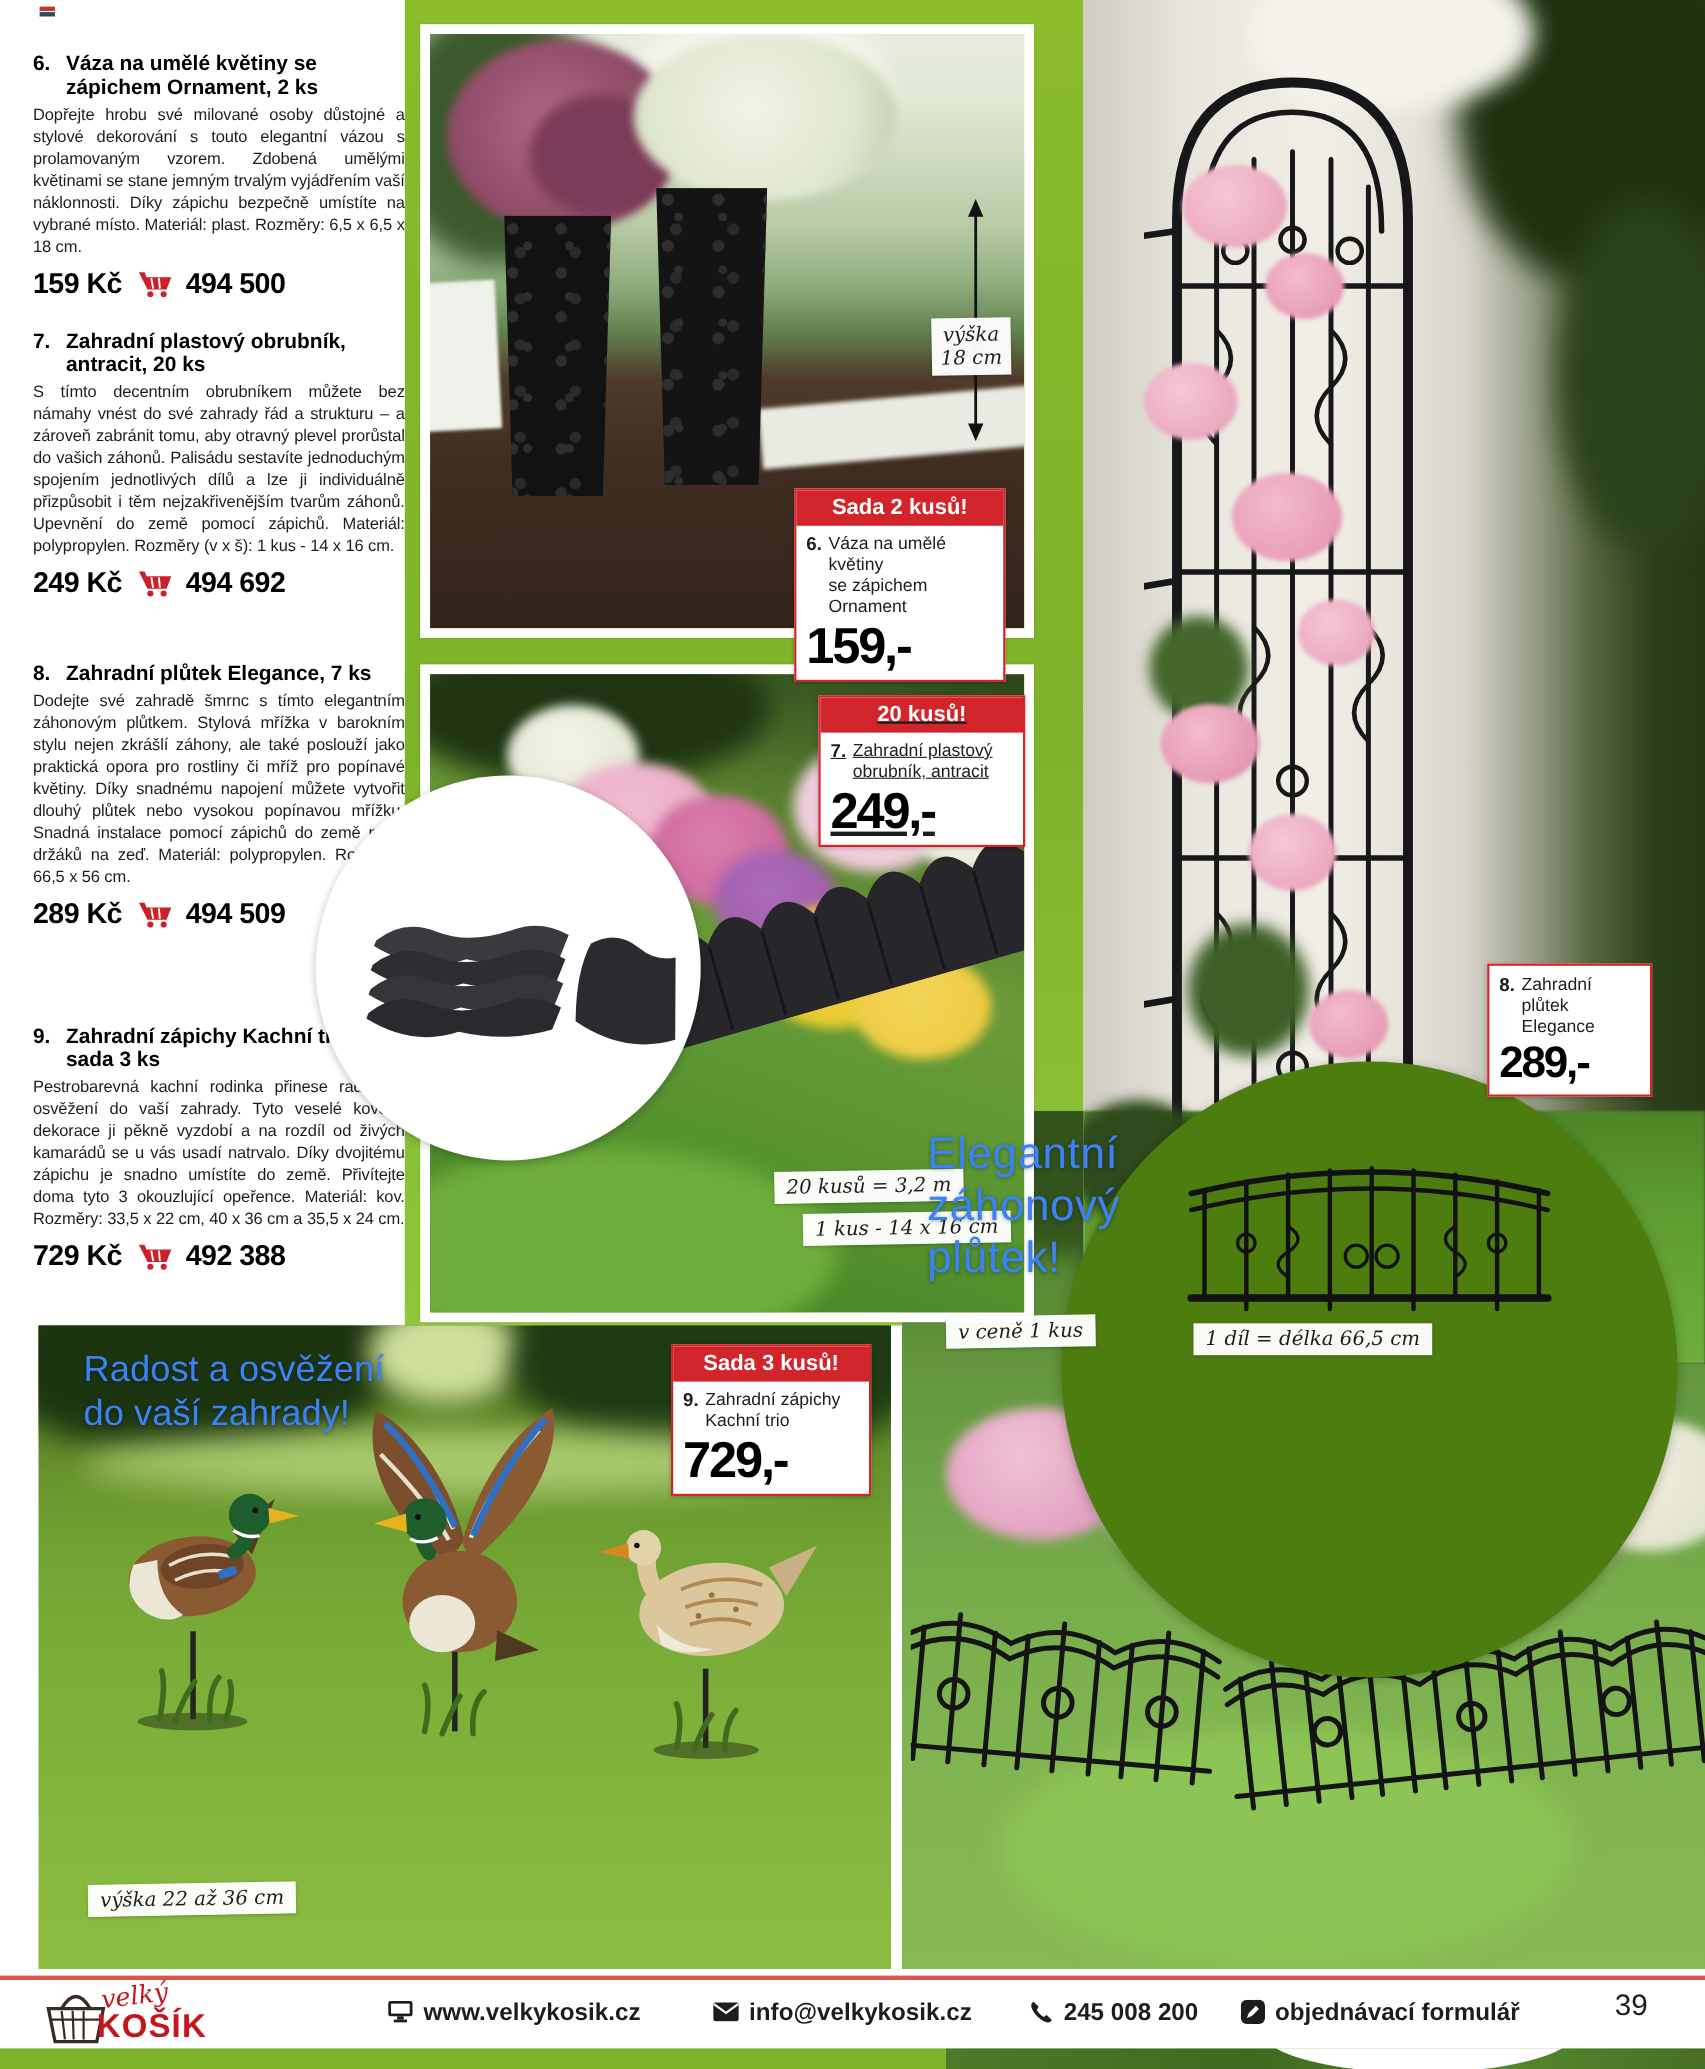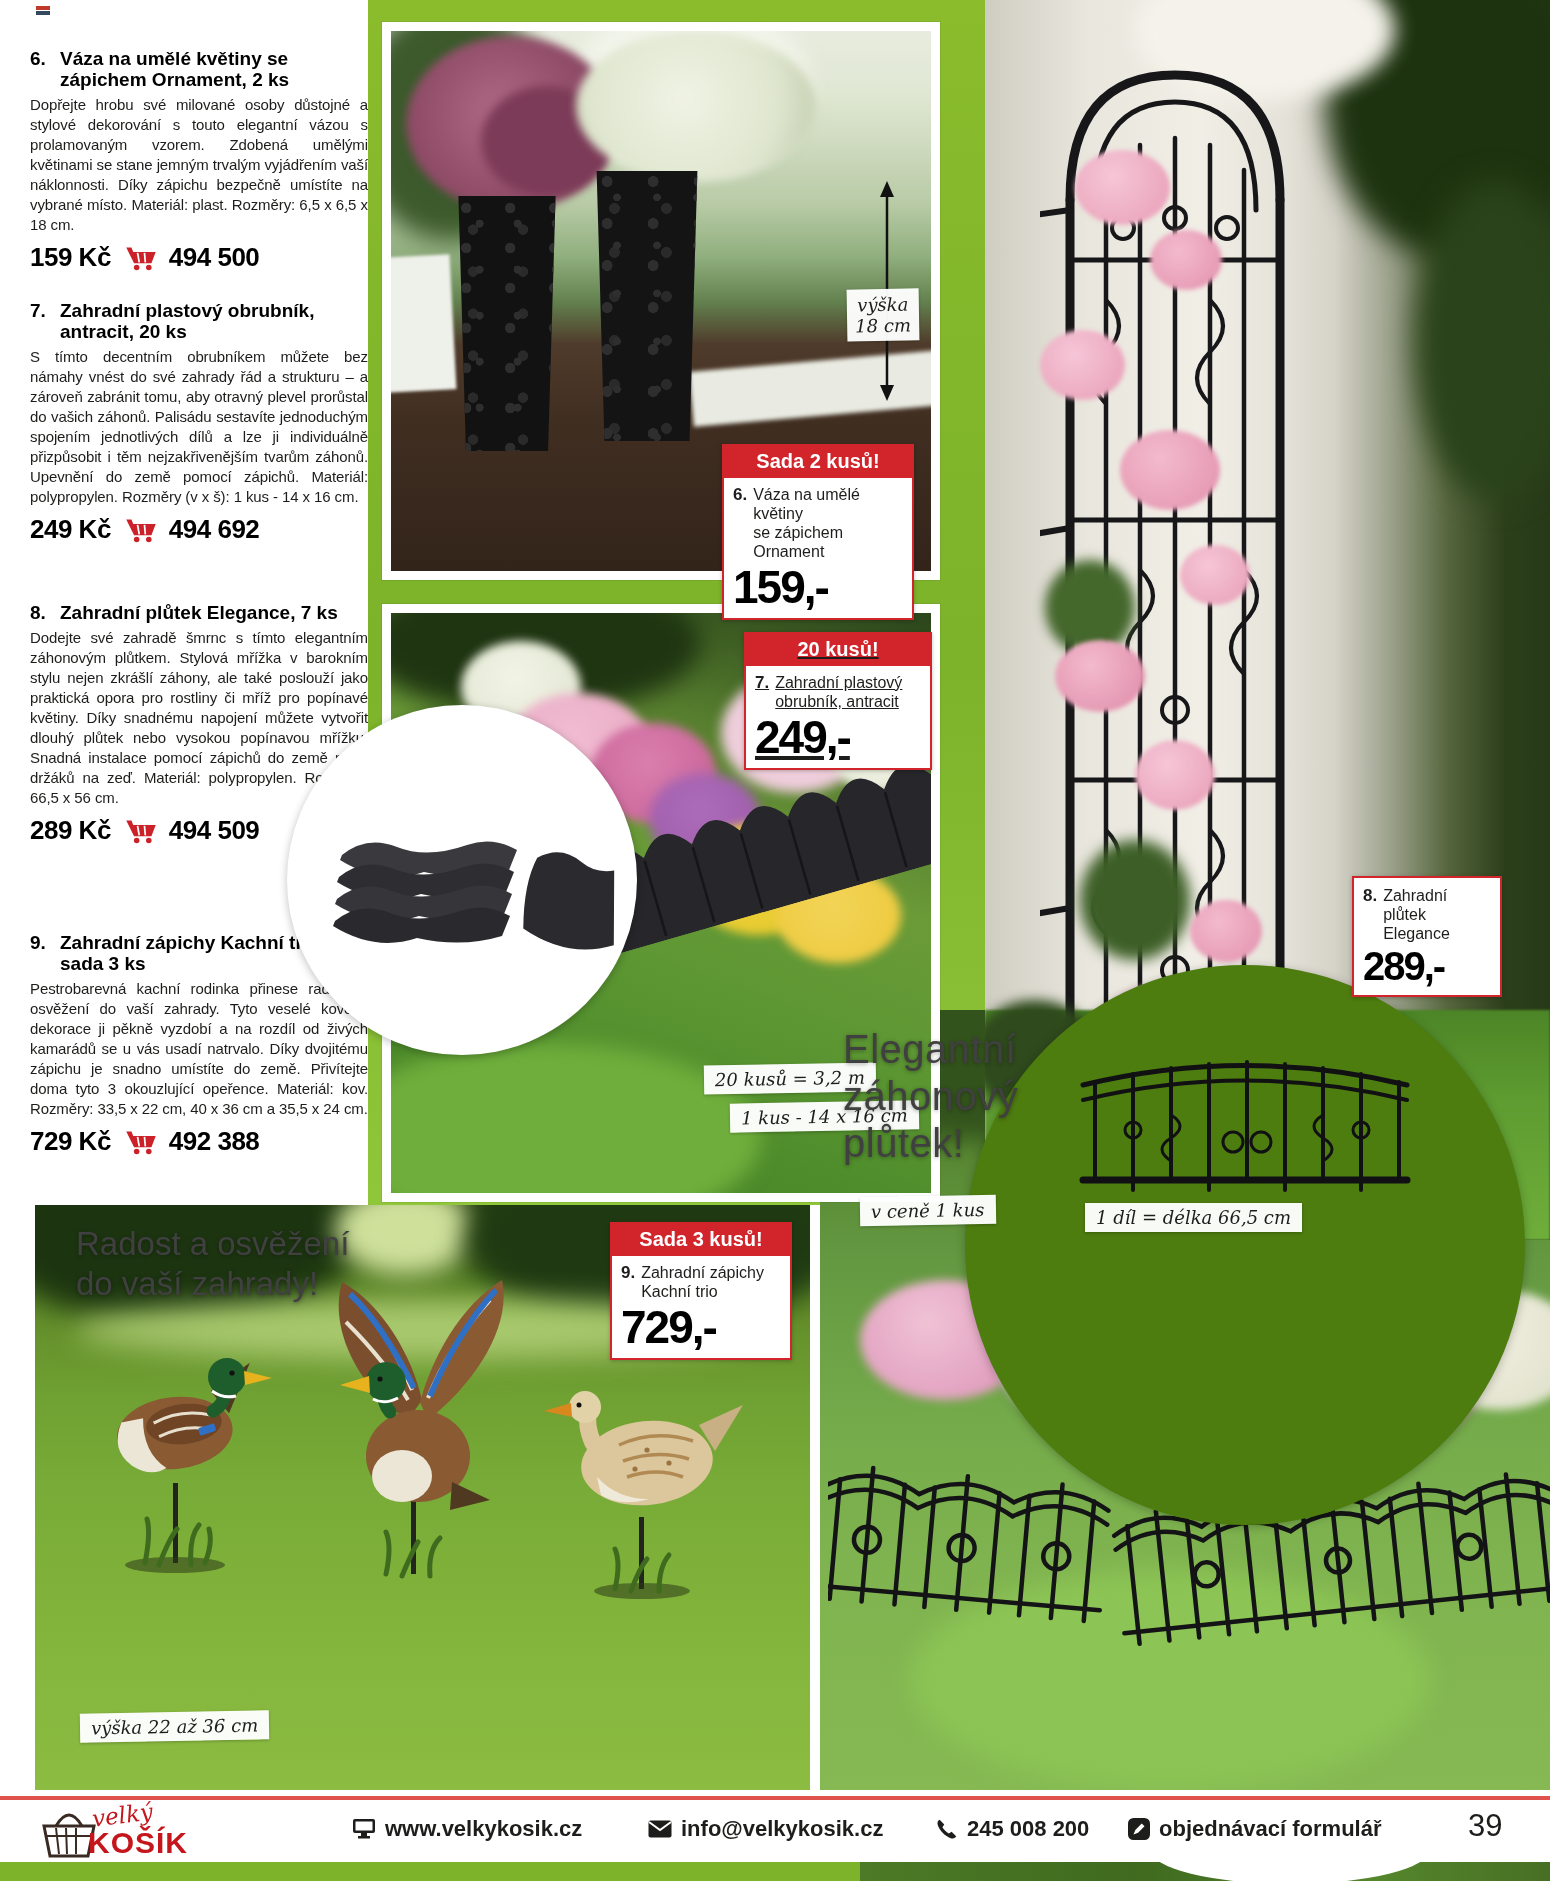--- a/index.html
+++ b/index.html
@@ -24,21 +24,21 @@
   .badge-h{background:#d2242b;color:#fff;font-weight:bold;font-size:20px;text-align:center;padding:4px 0 5px;}
   .badge-b{padding:7px 9px 8px;}
   .b-row{display:flex;gap:6px;}
   .b-num{font-weight:bold;font-size:17px;line-height:19px;}
   .b-name{font-size:16px;line-height:19px;}
   .b-price{font-weight:bold;font-size:46px;line-height:46px;letter-spacing:-2px;color:#000;margin-top:3px;}
   
   .plabel{position:absolute;background:rgba(255,255,255,.96);font-family:"DejaVu Serif",serif;
           font-style:italic;font-size:18px;color:#1d1d1b;padding:4px 11px;white-space:nowrap;
           box-shadow:0 1px 3px rgba(0,0,0,.25);z-index:6;}
-  .overlay-txt{position:absolute;color:#404040;z-index:6;text-shadow:0 1px 4px rgba(0,0,0,.35);}
+  .overlay-txt{position:absolute;color:#3b82f6;z-index:6;text-shadow:0 1px 4px rgba(0,0,0,.35);}
   
   .f-item{display:flex;align-items:center;gap:9px;font-size:22px;font-weight:bold;color:#1d1d1b;}
   svg{display:block;}
 </style>
 </head>
 <body>
 
 <div id="page">
 
   <div class="abs" style="left:36px;top:6px;width:14px;height:4px;background:#c0392b;"></div>
@@ -512,21 +512,21 @@
       </svg>
       <span>245 008 200</span>
     </div>
     <div class="f-item abs" style="left:1128px;top:26px;">
       <svg width="22" height="22" viewBox="0 0 24 24">
         <rect x="0" y="0" width="24" height="24" rx="6" fill="#1d1d1b"></rect>
         <path d="M6,18 L8,13 L15,6 L18,9 L11,16 Z" fill="#fff"></path>
       </svg>
       <span>objednávací formulář</span>
     </div>
-    <div class="abs" style="left:1468px;top:18px;font-size:31px;">39</div>
+    <div class="abs" style="left:1468px;top:18px;font-size:27px;">39</div>
 
     <div class="abs" style="left:0;top:72px;width:1550px;height:19px;overflow:hidden;">
       <div class="abs" style="left:0;top:0;width:860px;height:19px;background:#7cb32a;"></div>
       <div class="abs" style="left:860px;top:0;width:690px;height:19px;background:linear-gradient(90deg,#4c7a26,#3f6a1f 40%,#54862c 75%,#476f24);"></div>
       <div class="abs" style="left:1150px;top:-48px;width:280px;height:70px;border-radius:50%;background:#fff;"></div>
     </div>
   </div>
 
 </div>
 

